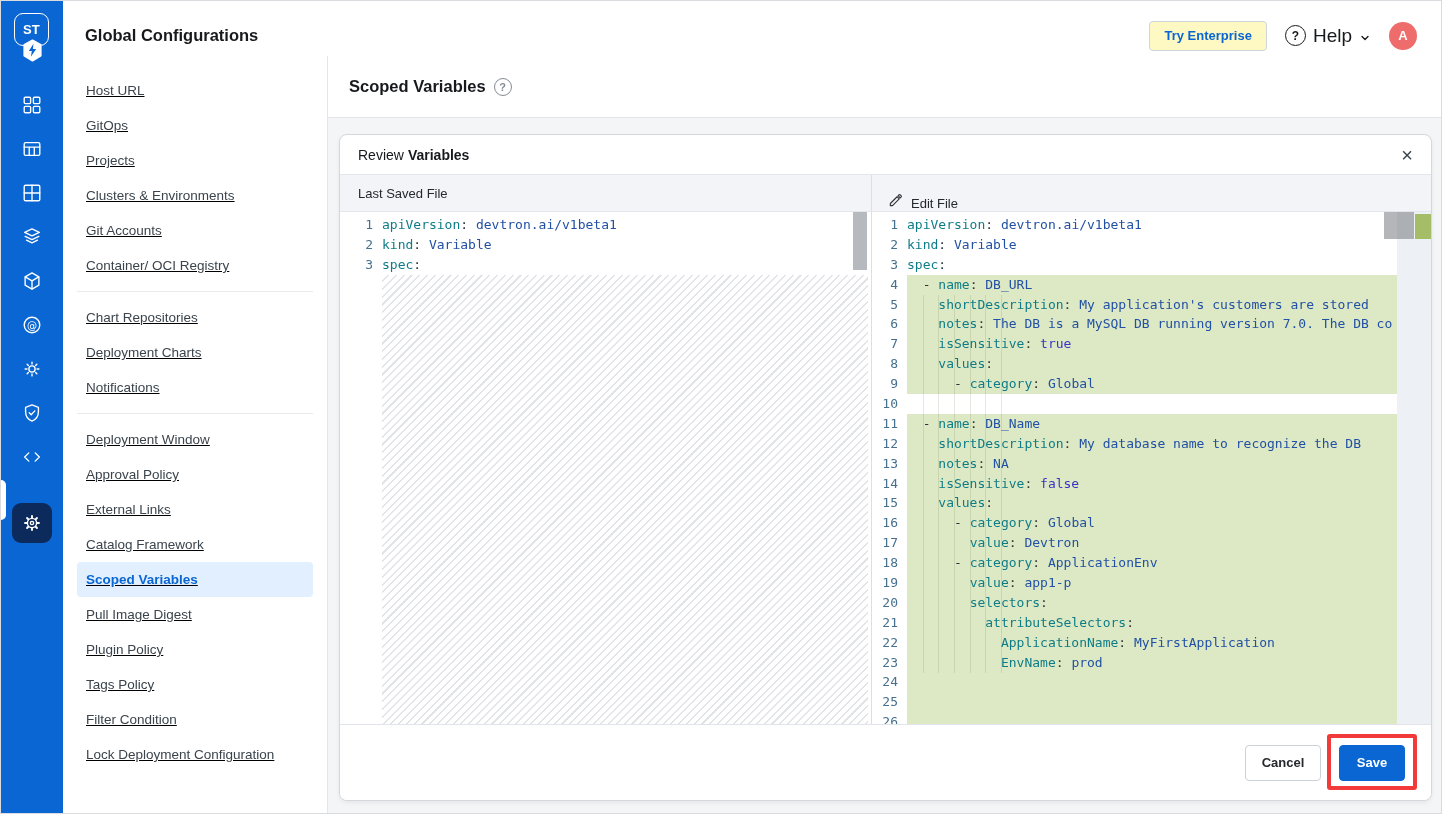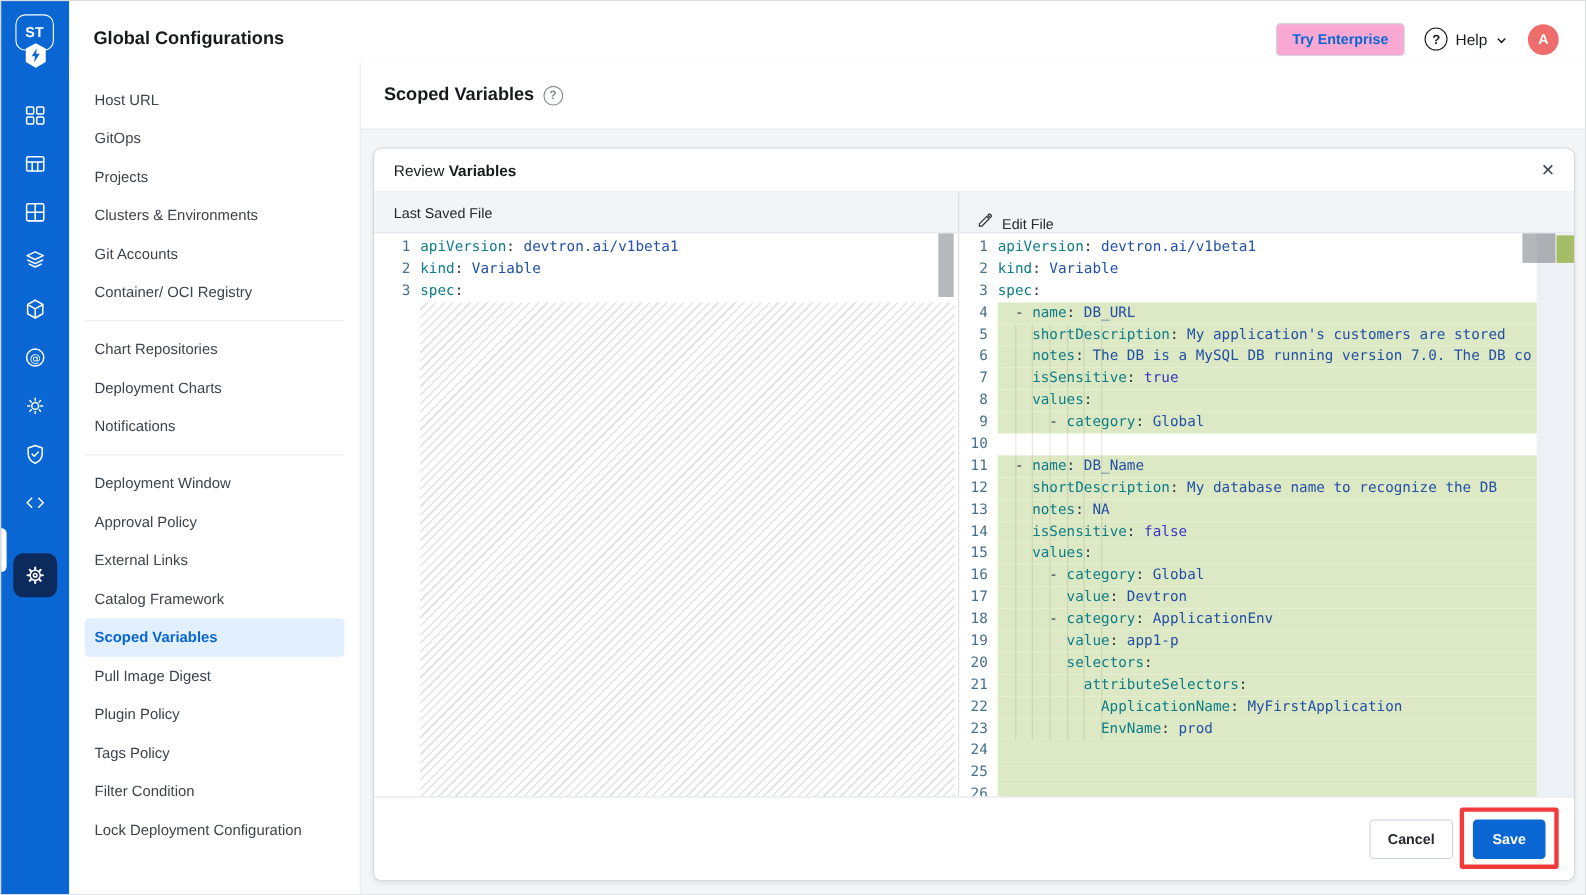--- a/index.html
+++ b/index.html
@@ -17,34 +17,34 @@
   .rail-icon{width:24px;height:24px;margin-bottom:20px;display:flex;align-items:center;justify-content:center;}
   .rail-icon svg{width:22px;height:22px;fill:none;stroke:#fff;stroke-width:1.5;stroke-linecap:round;stroke-linejoin:round;}
   .rail-icon.active{width:40px;height:40px;background:#0d2a5c;border-radius:9px;margin-top:14px;margin-bottom:0;}
   .active-indicator{position:absolute;left:0;top:479px;width:5px;height:40px;background:#fff;border-radius:0 5px 5px 0;}
 
   
   .header{position:absolute;left:62px;top:0;right:0;height:70px;background:#fff;
           border-bottom:1px solid #e1e4e8;display:flex;align-items:center;}
   .header-title{margin-left:22px;font-size:16.5px;font-weight:700;color:#17191c;}
   .header-right{margin-left:auto;display:flex;align-items:center;gap:18px;padding-right:24px;}
-  .btn-enterprise{height:30px;padding:0 14px;border:1px solid #d0d5da;border-radius:4px;background:#f9a8d4;
+  .btn-enterprise{height:30px;padding:0 14px;border:1px solid #d0d5da;border-radius:4px;background:#fef9c3;
                   color:var(--accent,#0966d2);font-size:13px;font-weight:700;display:flex;align-items:center;cursor:pointer;}
   .help-group{display:flex;align-items:center;gap:7px;cursor:pointer;}
   .help-circle{width:21px;height:21px;border:1.8px solid #17191c;border-radius:50%;display:flex;
                align-items:center;justify-content:center;font-size:12px;font-weight:700;color:#17191c;}
-  .help-label{font-size:14px;color:#17191c;}
+  .help-label{font-size:19px;color:#17191c;}
   .chev{width:12px;height:12px;}
   .chev svg{width:12px;height:12px;fill:none;stroke:#17191c;stroke-width:1.8;stroke-linecap:round;stroke-linejoin:round;}
   .avatar{width:28px;height:28px;border-radius:50%;background:var(--avatar,#ef6c6c);color:#fff;
           font-size:13px;font-weight:700;display:flex;align-items:center;justify-content:center;cursor:pointer;}
 
   
   .sidebar{position:absolute;left:62px;top:55px;width:265px;bottom:0;background:#fff;
-           border-right:1px solid #e4e7ea;padding-top:17px;overflow:hidden;}
+           border-right:1px solid #e4e7ea;padding-top:17px;overflow:hidden;text-decoration:underline;}
   .nav-item{height:35px;display:flex;align-items:center;margin:0 14px;padding:0 9px;border-radius:4px;
             font-size:13.5px;color:#3b444c;cursor:pointer;}
   .nav-item.selected{background:var(--selected_bg,#e1efff);color:var(--accent,#0966d2);font-weight:700;}
   .nav-item .spacer{margin-left:auto;}
   .nav-item svg{width:13px;height:13px;fill:none;stroke:#3b444c;stroke-width:1.6;stroke-linecap:round;stroke-linejoin:round;}
   .nav-divider{height:1px;background:#e8eaed;margin:8px 14px;}
 
   
   .main{position:absolute;left:327px;top:55px;right:0;bottom:0;background:#f3f5f7;}
   .page-header{height:62px;background:#fff;border-bottom:1px solid #e1e4e8;display:flex;align-items:center;padding-left:21px;}

